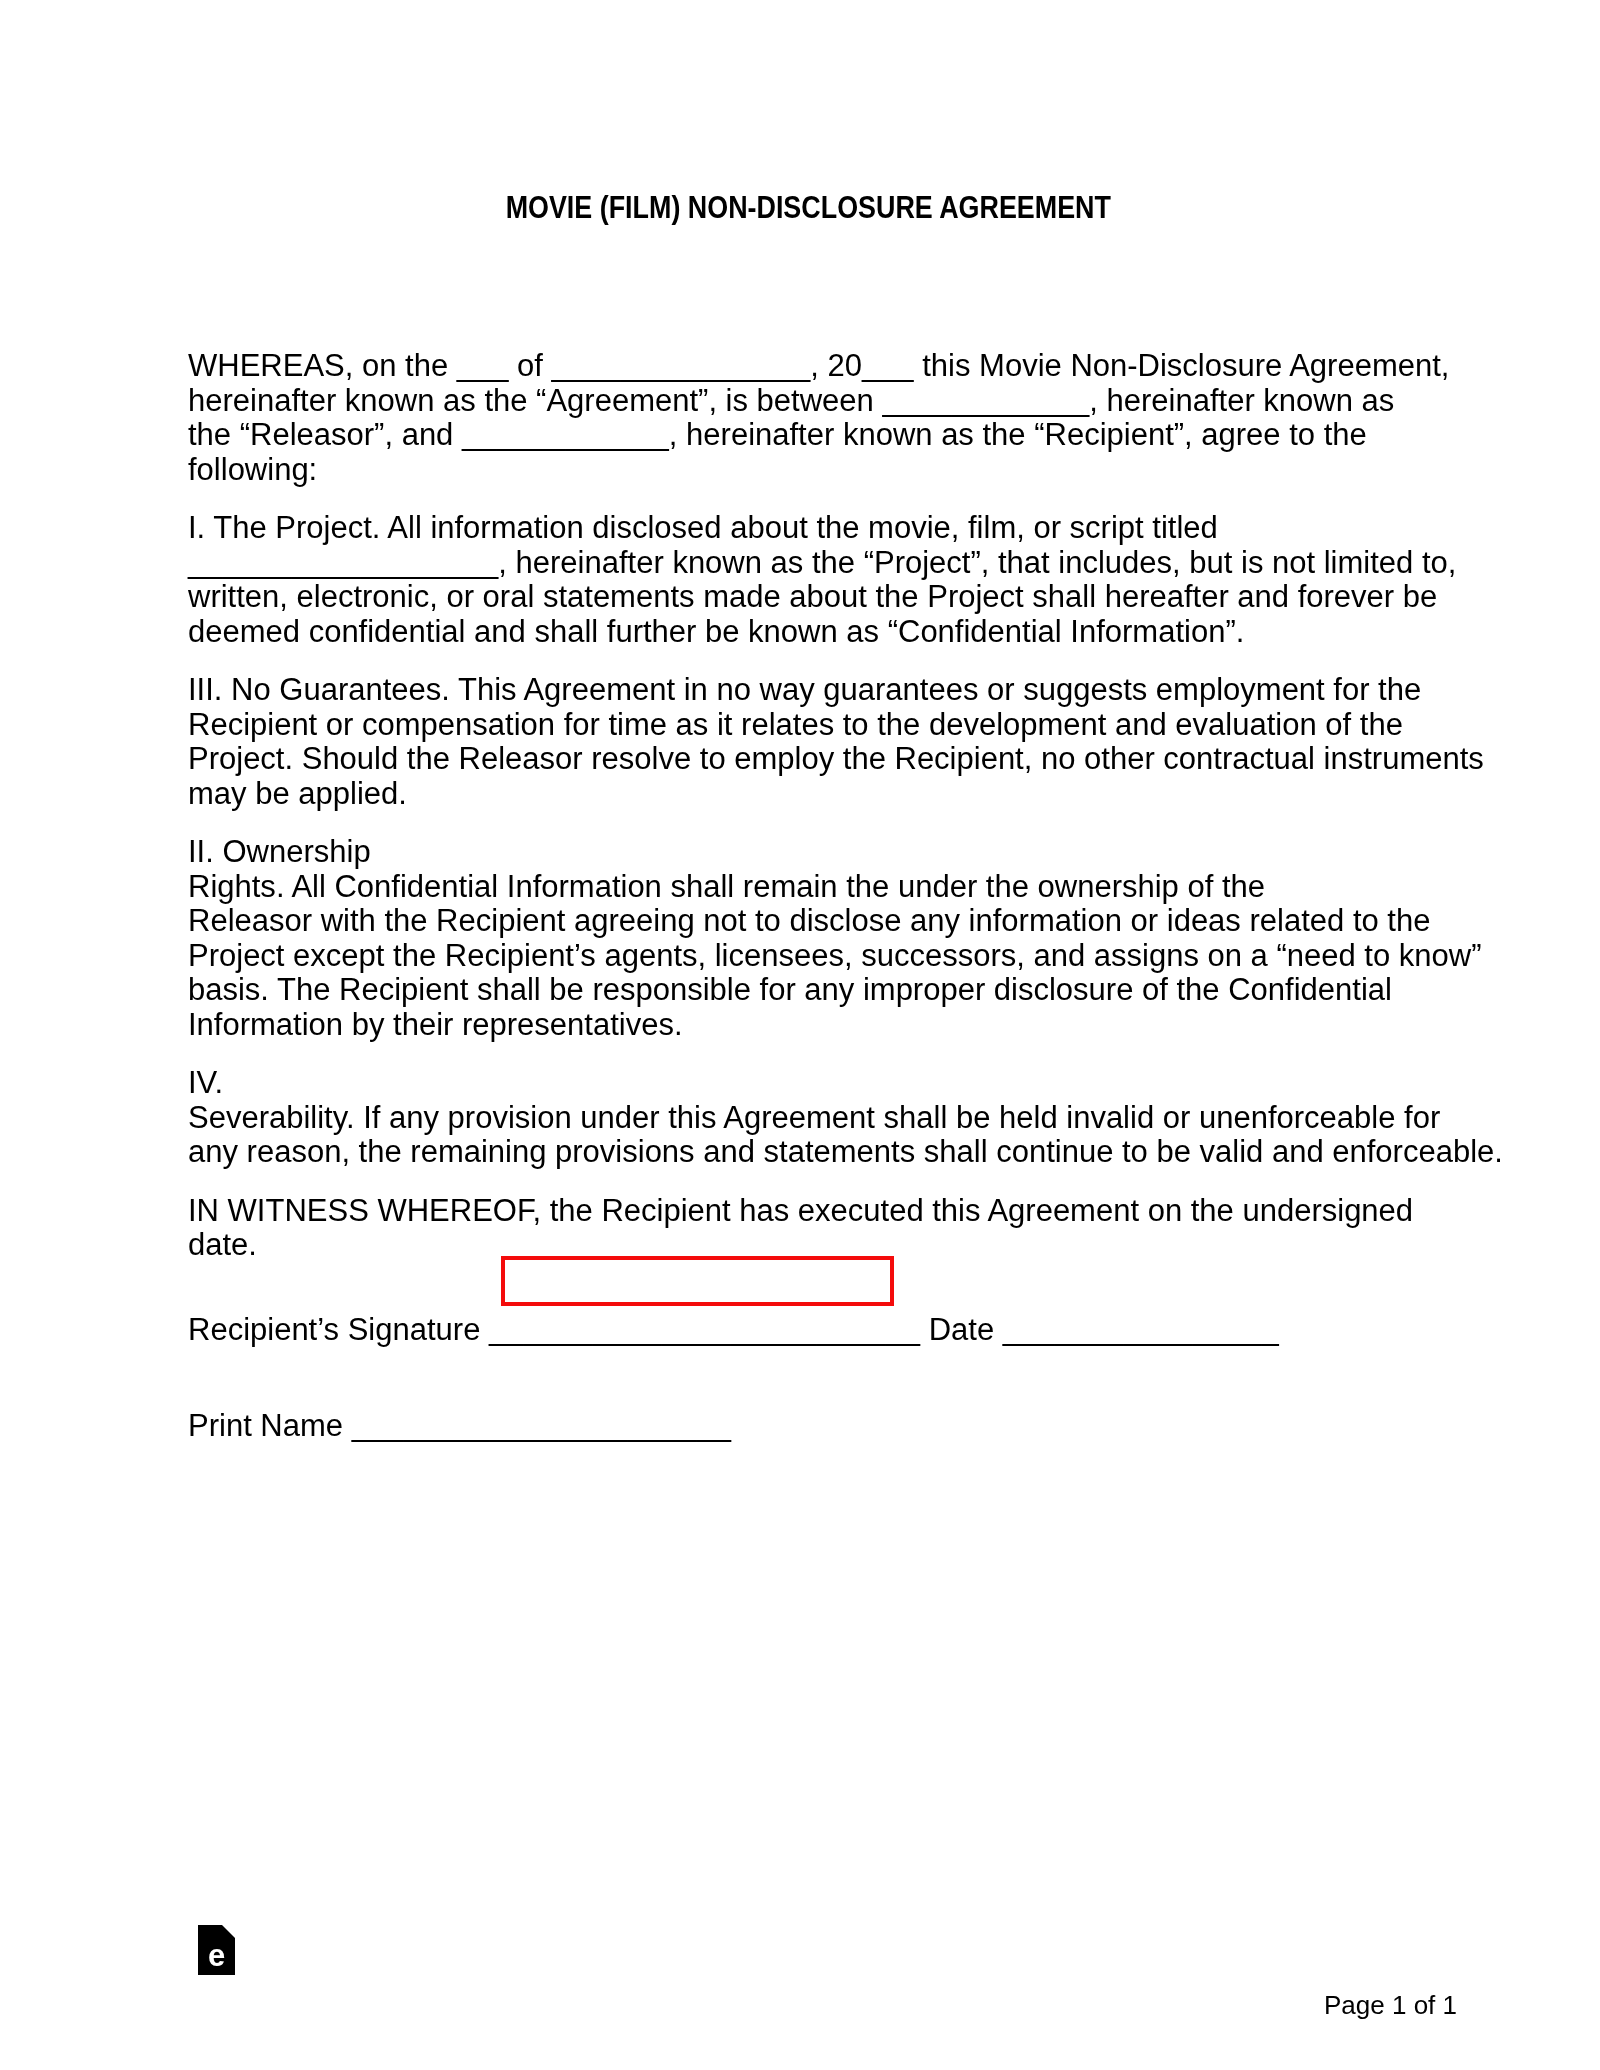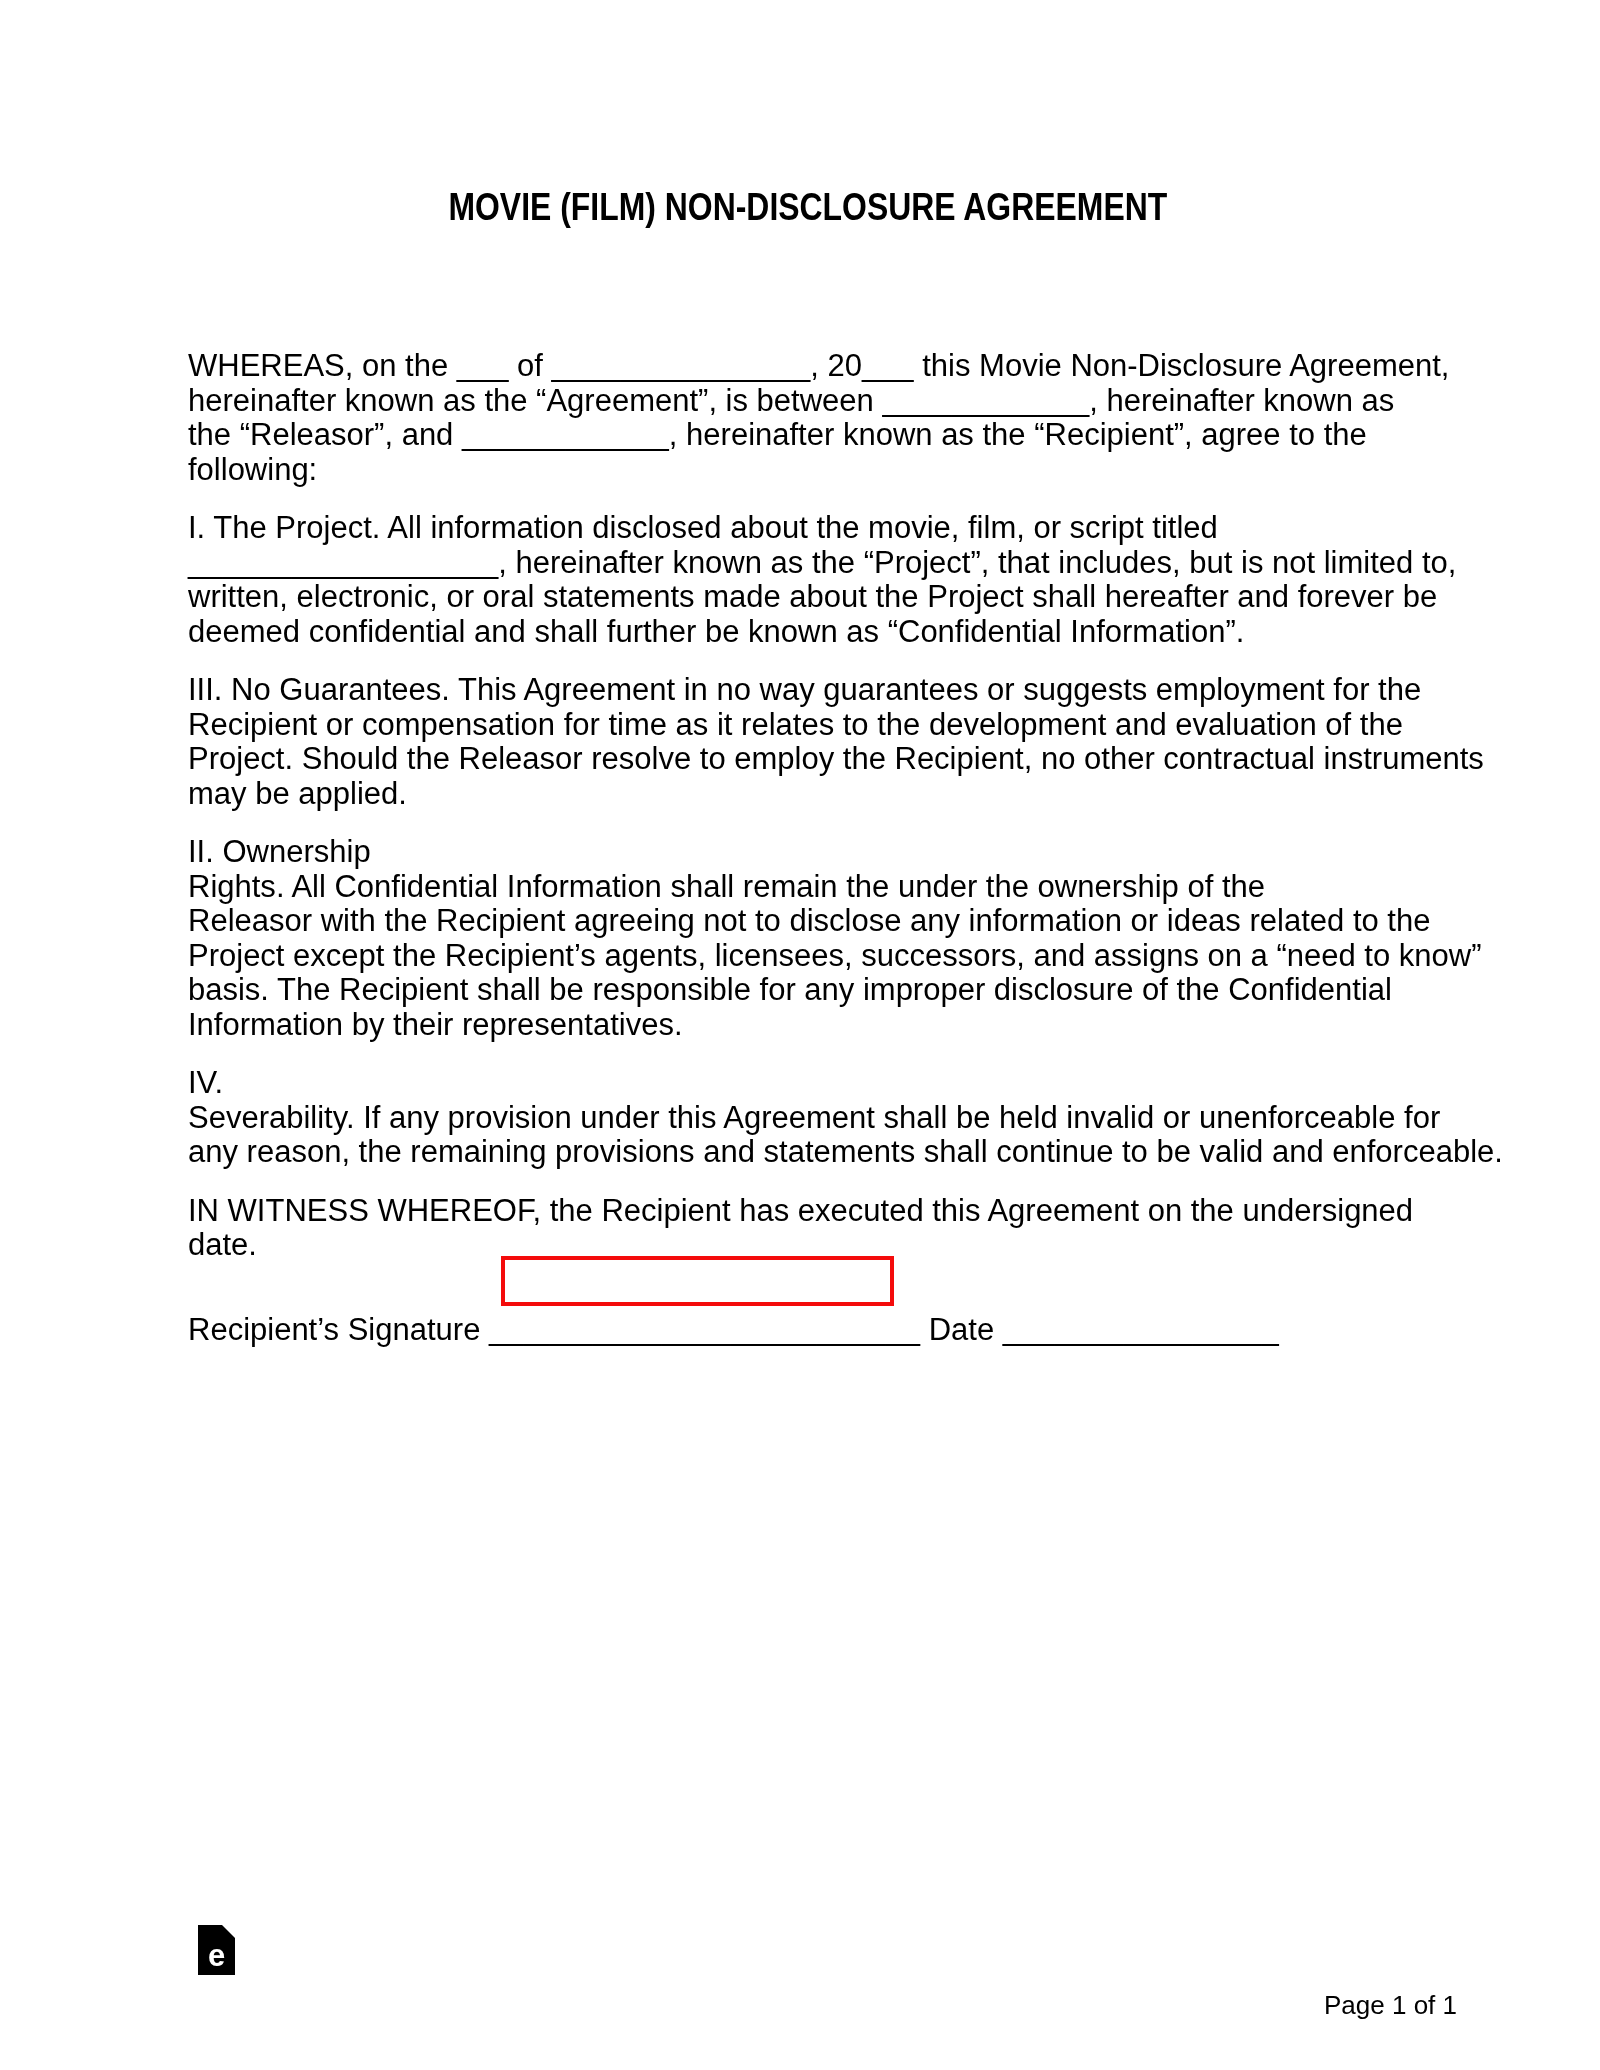--- a/index.html
+++ b/index.html
@@ -15,21 +15,21 @@
     overflow: hidden;
   }
   .content {
     position: absolute;
     left: 188px;
     top: 0;
     width: 1240px;
   }
   .title {
     margin: 182px 0 0 0;
-    font-size: 38px;
+    font-size: 32px;
     line-height: 50px;
     font-weight: bold;
     text-align: center;
     white-space: nowrap;
   }
   .title-inner {
     display: inline-block;
     transform: scaleX(0.84);
     transform-origin: center;
   }
@@ -111,20 +111,24 @@
 
     <p class="para"><span>IN WITNESS WHEREOF, the Recipient has executed this Agreement on the undersigned date.</span></p>
 
     <div class="sig-row">
       <strong>Recipient’s Signature</strong>
       <span>_________________________</span>
       <span>Date</span>
       <span>________________</span>
     </div>
 
+    <div class="print-row">
+      <span>Print Name</span>
+      <span>______________________</span>
+    </div>
 
   </div>
 
   <div class="form-field" style="border-color: rgb(244, 11, 11);"></div>
 
   <div class="logo">
     <span class="logo-e">e</span>
   </div>
 
   <div class="page-number">Page 1 of 1</div>

